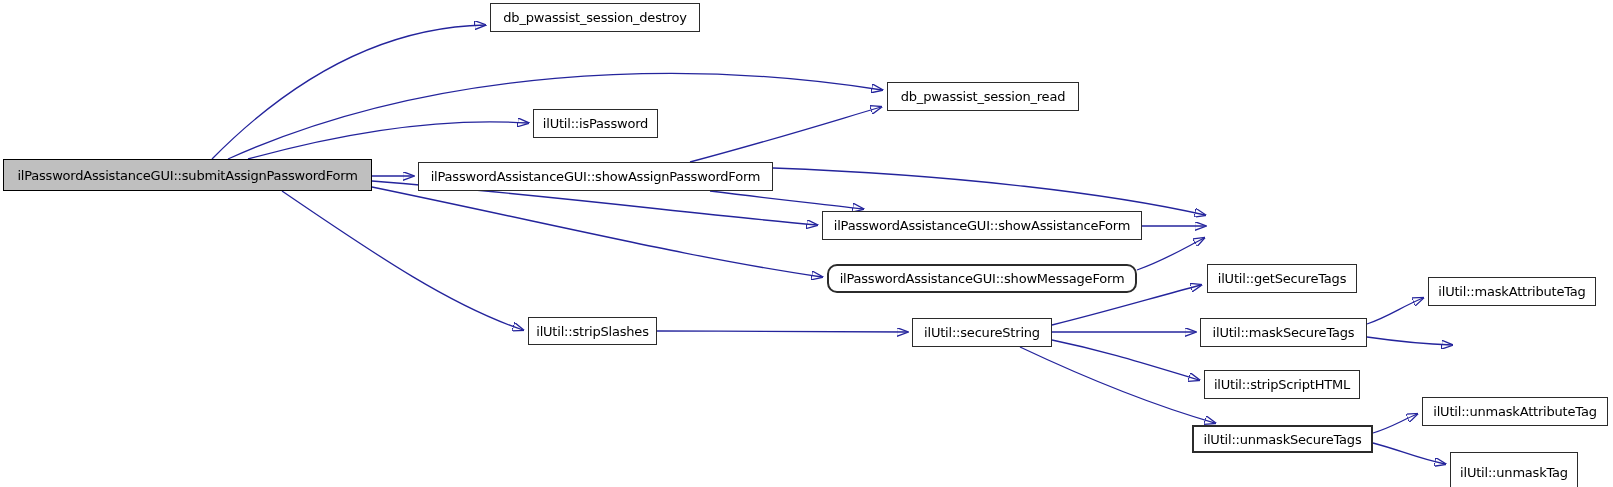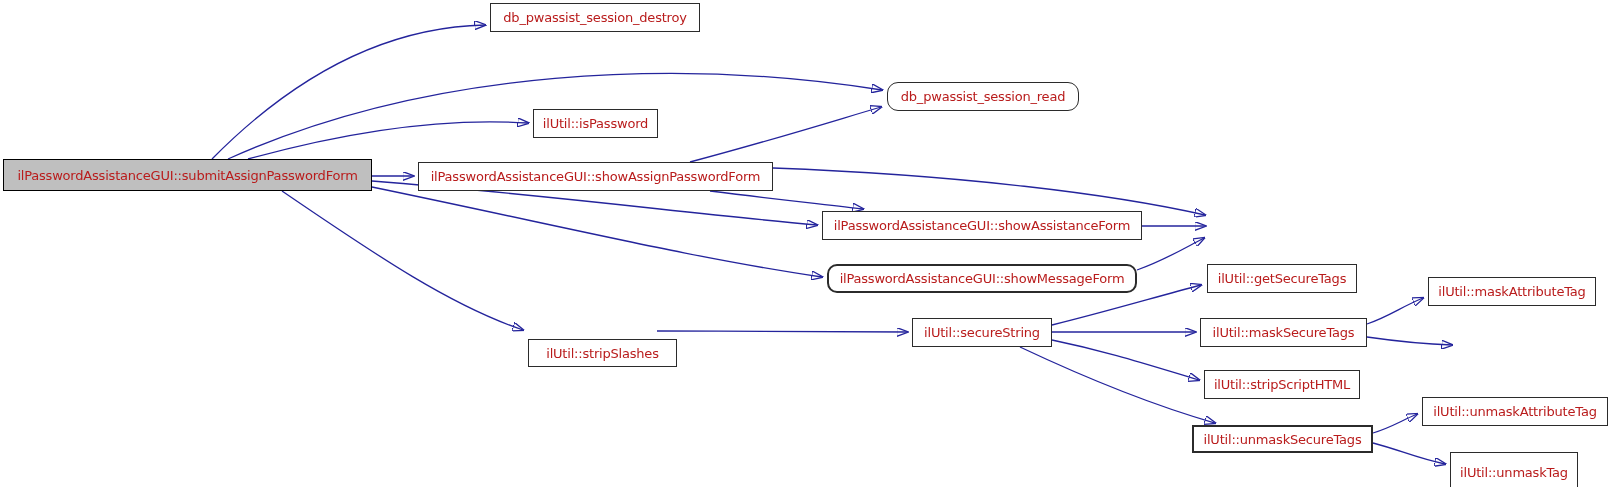--- a/index.html
+++ b/index.html
@@ -27,21 +27,21 @@
   }
   .node {
     position: absolute;
     box-sizing: border-box;
     background: #ffffff;
     border: 1px solid #2b2b2b;
     display: flex;
     align-items: center;
     justify-content: center;
     font-size: 13px;
-    color: #b91c1c;
+    color: #000000;
     white-space: nowrap;
     letter-spacing: -0.2px;
     cursor: pointer;
   }
   .node.main {
     background: #bfbfbf;
     border: 1.5px solid #000000;
     cursor: default;
   }
   .node.thick {
@@ -79,34 +79,34 @@
     <path d="M 1367,324 C 1390,316 1401,307 1423,298" marker-end="url(#arrow)"></path>
     <path d="M 1367,337 C 1395,341 1420,344 1452,345" marker-end="url(#arrow)"></path>
     <path d="M 1373,433 C 1390,428 1399,422 1417,414" marker-end="url(#arrow)"></path>
     <path d="M 1373,443 C 1400,450 1416,458 1445,464" marker-end="url(#arrow)"></path>
   </svg>
 
   <div class="node main" style="left:3px; top:159px; width:369px; height:32px;">ilPasswordAssistanceGUI::submitAssignPasswordForm</div>
 
   <div class="node" style="left:490px; top:3px; width:210px; height:29px;">db_pwassist_session_destroy</div>
 
-  <div class="node" style="left:887px; top:82px; width:192px; height:29px;border-radius:11px;">db_pwassist_session_read</div>
+  <div class="node" style="left:887px; top:82px; width:192px; height:29px;">db_pwassist_session_read</div>
 
   <div class="node" style="left:533px; top:109px; width:125px; height:29px;">ilUtil::isPassword</div>
 
   <div class="node" style="left:418px; top:162px; width:355px; height:29px;">ilPasswordAssistanceGUI::showAssignPasswordForm</div>
 
   <div class="node" style="left:822px; top:211px; width:320px; height:29px;">ilPasswordAssistanceGUI::showAssistanceForm</div>
 
   <div class="node thick" style="left:827px; top:264px; width:310px; height:29px;border-radius:10px;">ilPasswordAssistanceGUI::showMessageForm</div>
 
 
   <div class="node" style="left:1207px; top:264px; width:150px; height:29px;">ilUtil::getSecureTags</div>
 
-  <div class="node" style="left:528px; top:317px; width:149px; height:28px;margin-top:22px;">ilUtil::stripSlashes</div>
+  <div class="node" style="left:528px; top:317px; width:129px; height:28px;">ilUtil::stripSlashes</div>
 
   <div class="node" style="left:912px; top:318px; width:140px; height:29px;">ilUtil::secureString</div>
 
   <div class="node" style="left:1200px; top:318px; width:167px; height:29px;">ilUtil::maskSecureTags</div>
 
   <div class="node" style="left:1204px; top:370px; width:156px; height:29px;">ilUtil::stripScriptHTML</div>
 
   <div class="node thick" style="left:1192px; top:425px; width:181px; height:28px;">ilUtil::unmaskSecureTags</div>
 
   <div class="node" style="left:1428px; top:277px; width:168px; height:29px;">ilUtil::maskAttributeTag</div>

